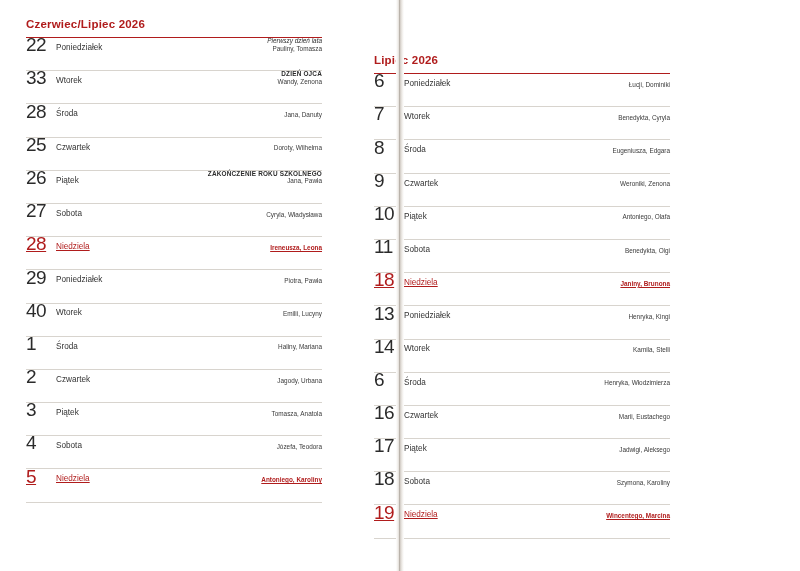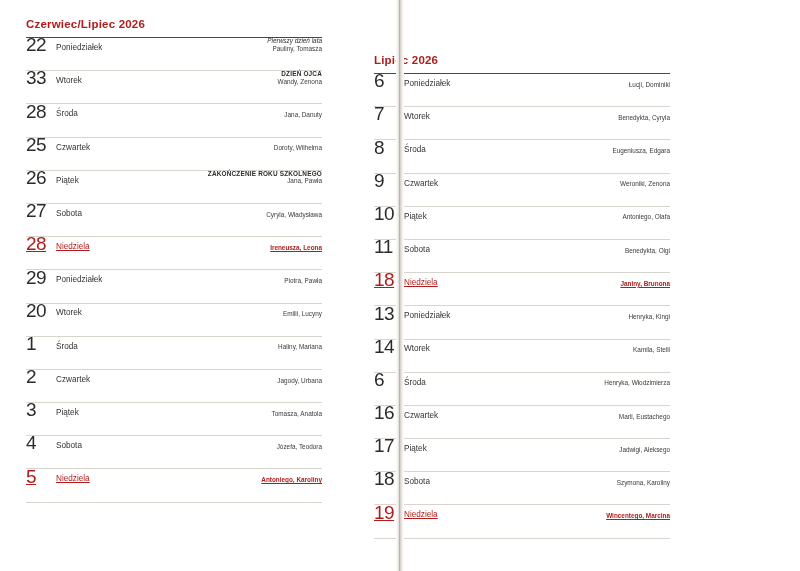--- a/index.html
+++ b/index.html
@@ -183,21 +183,21 @@
           </div>
         </div>
         <div class="day-row">
           <div class="day-num">29</div>
           <div class="day-name">Poniedziałek</div>
           <div class="day-right">
             <span class="names">Piotra, Pawła</span>
           </div>
         </div>
         <div class="day-row">
-          <div class="day-num">20</div>
+          <div class="day-num">40</div>
           <div class="day-name">Wtorek</div>
           <div class="day-right">
             <span class="names">Emilii, Lucyny</span>
           </div>
         </div>
         <div class="day-row">
           <div class="day-num">1</div>
           <div class="day-name">Środa</div>
           <div class="day-right">
             <span class="names">Haliny, Mariana</span>

